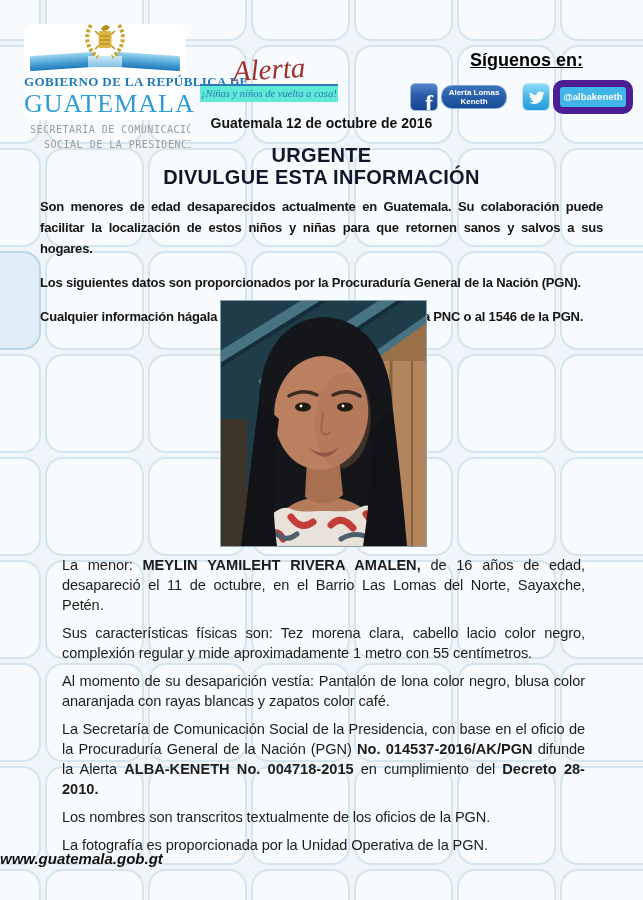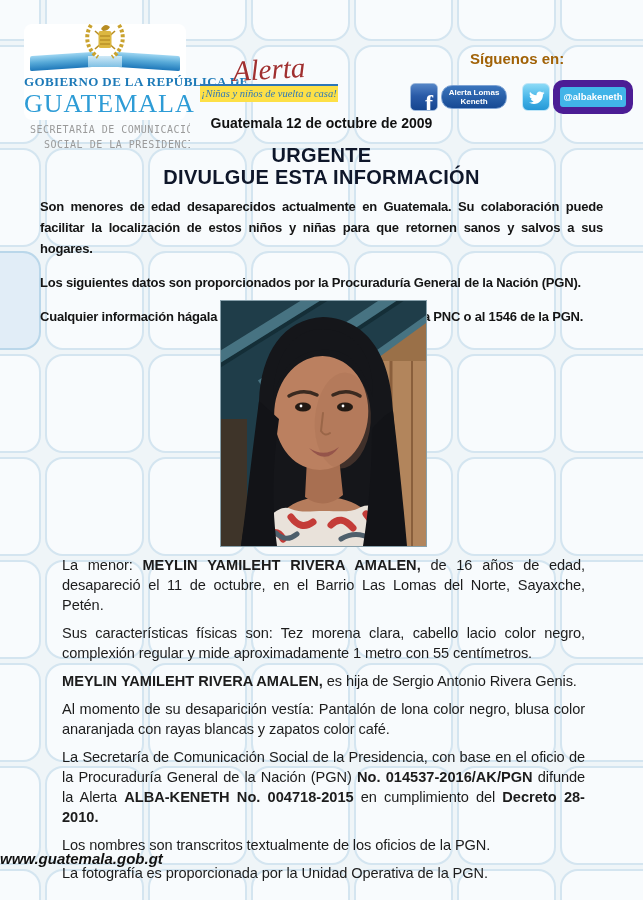--- a/index.html
+++ b/index.html
@@ -33,26 +33,26 @@
     font-family:"DejaVu Sans Mono",monospace; font-size:10px; line-height:15px; letter-spacing:.5px;
     color:#9a9a9a; white-space:nowrap;}
   .gov-secretaria div:last-child{padding-left:14px;}
 
   
   .alba-logo{left:200px; top:56px; width:138px; text-align:center;}
   .alerta{font-family:"Liberation Serif",serif; font-style:italic; font-size:29px; line-height:26px;
     color:var(--alba-red); transform:rotate(-3deg); text-shadow:1px 1px 0 rgba(255,255,255,.8);}
   .alba-keneth{font-weight:bold; font-size:23px; line-height:24px; letter-spacing:-.5px;
     color:var(--alba-red-dark); text-shadow:1px 1px 0 #fff, 2px 2px 1px rgba(90,17,21,.55); margin-top:-2px;}
-  .alba-tagline{margin-top:2px; border-top:2px solid var(--banner-blue); background:#fde047;
+  .alba-tagline{margin-top:2px; border-top:2px solid var(--banner-blue); background:#5eead4;
     font-family:"Liberation Serif",serif; font-style:italic; font-size:10.5px; line-height:13px;
     color:var(--banner-blue); padding:1px 0 2px; white-space:nowrap;}
 
   
-  .social-heading{left:470px; top:50px; font-weight:bold; font-size:15px; color:#a16207;}
+  .social-heading{left:470px; top:50px; font-weight:bold; font-size:18px; color:#000000;text-decoration:underline;}
   .social-row{left:410px; top:80px; display:flex; align-items:center; gap:7px;}
   .fb-icon{width:26px; height:26px; border-radius:5px; position:relative; overflow:hidden; flex:none;
     background:linear-gradient(180deg,#5585c6 0%,#2a5ba8 45%,#16458f 100%); border:1px solid #9db9dc;}
   .fb-f{position:absolute; right:4px; bottom:-7px; color:#fff; font-family:"Liberation Serif",serif;
     font-weight:bold; font-size:24px;}
   .fb-pill{width:64px; height:22px; border-radius:11px; margin-left:-4px;
     background:linear-gradient(180deg,#3a74bc,#174a94); border:1px solid #7ea3d4;
     color:#fff; font-weight:bold; font-size:8px; line-height:9px; text-align:center;
     display:flex; flex-direction:column; justify-content:center;}
   .tw-icon{width:26px; height:26px; border-radius:6px; position:relative; flex:none; margin-left:8px;
@@ -203,21 +203,21 @@
       <span>Keneth</span>
     </span>
     <span class="tw-icon">
       <svg viewBox="0 0 24 24" width="17" height="17">
         <path fill="#ffffff" d="M23.4,5.4c-0.8,0.4-1.7,0.6-2.6,0.8c0.9-0.6,1.6-1.5,2-2.5c-0.9,0.5-1.9,0.9-2.9,1.1 C19,4,17.8,3.4,16.5,3.4c-2.5,0-4.5,2-4.5,4.5c0,0.4,0,0.7,0.1,1C8.4,8.7,5.1,6.9,2.9,4.2C2.5,4.9,2.3,5.6,2.3,6.5 c0,1.6,0.8,2.9,2,3.7C3.6,10.2,2.9,10,2.3,9.6v0.1c0,2.2,1.5,4,3.6,4.4c-0.4,0.1-0.8,0.2-1.2,0.2c-0.3,0-0.6,0-0.8-0.1 c0.6,1.8,2.2,3.1,4.2,3.1c-1.5,1.2-3.5,1.9-5.6,1.9c-0.4,0-0.7,0-1.1-0.1c2,1.3,4.4,2,6.9,2c8.3,0,12.8-6.9,12.8-12.8 c0-0.2,0-0.4,0-0.6C22,7.2,22.8,6.4,23.4,5.4z"></path>
       </svg>
     </span>
     <span class="tw-pill">@albakeneth</span>
   </div>
 
-  <div class="layer date-line">Guatemala 12 de octubre de 2009</div>
+  <div class="layer date-line">Guatemala 12 de octubre de 2016</div>
 
   <div class="layer headline">
     <div>URGENTE</div>
     <div>DIVULGUE ESTA INFORMACIÓN</div>
   </div>
 
   <div class="layer intro">
     <p>Son menores de edad desaparecidos actualmente en Guatemala. Su colaboración puede facilitar la localización de estos niños y niñas para que retornen sanos y salvos a sus hogares.</p>
     <p>Los siguientes datos son proporcionados por la Procuraduría General de la Nación (PGN).</p>
     <p>Cualquier información hágala llegar a las autoridades al 110 de la PNC o al 1546 de la PGN.</p>
@@ -270,21 +270,20 @@
       <path d="M102,112 L100,130 Q104,136 109,132" stroke="#9a6648" stroke-width="2" fill="none" stroke-linecap="round"></path>
       <path d="M88,147 Q103,157 118,146 Q105,165 88,147 Z" fill="#95544a"></path>
       <path d="M38,100 C30,160 26,200 20,245 L56,245 C50,200 52,160 58,118 Z" fill="#121317"></path>
       <path d="M172,110 C178,160 182,200 186,245 L142,245 C149,200 151,160 151,128 C158,119 166,112 172,110 Z" fill="#121317"></path>
     </svg>
   </div>
 
   <div class="layer details">
     <p><span>La menor: </span><b>MEYLIN YAMILEHT RIVERA AMALEN,</b><span> de 16 años de edad, desapareció el 11 de octubre, en el Barrio Las Lomas del Norte, Sayaxche, Petén.</span></p>
     <p><span>Sus características físicas son: Tez morena clara, cabello lacio color negro, complexión regular y mide aproximadamente 1 metro con 55 centímetros.</span></p>
-    <p><b>MEYLIN YAMILEHT RIVERA AMALEN,</b><span> es hija de Sergio Antonio Rivera Genis.</span></p>
     <p><span>Al momento de su desaparición vestía: Pantalón de lona color negro, blusa color anaranjada con rayas blancas y zapatos color café.</span></p>
     <p><span>La Secretaría de Comunicación Social de la Presidencia, con base en el oficio de la Procuraduría General de la Nación (PGN) </span><b>No. 014537-2016/AK/PGN</b><span> difunde la Alerta </span><b>ALBA-KENETH No. 004718-2015</b><span> en cumplimiento del </span><b>Decreto 28-2010.</b></p>
     <p><span>Los nombres son transcritos textualmente de los oficios de la PGN.</span></p>
     <p><span>La fotografía es proporcionada por la Unidad Operativa de la PGN.</span></p>
   </div>
 
   <div class="layer website">www.guatemala.gob.gt</div>
 </div>
 
 </body></html>

